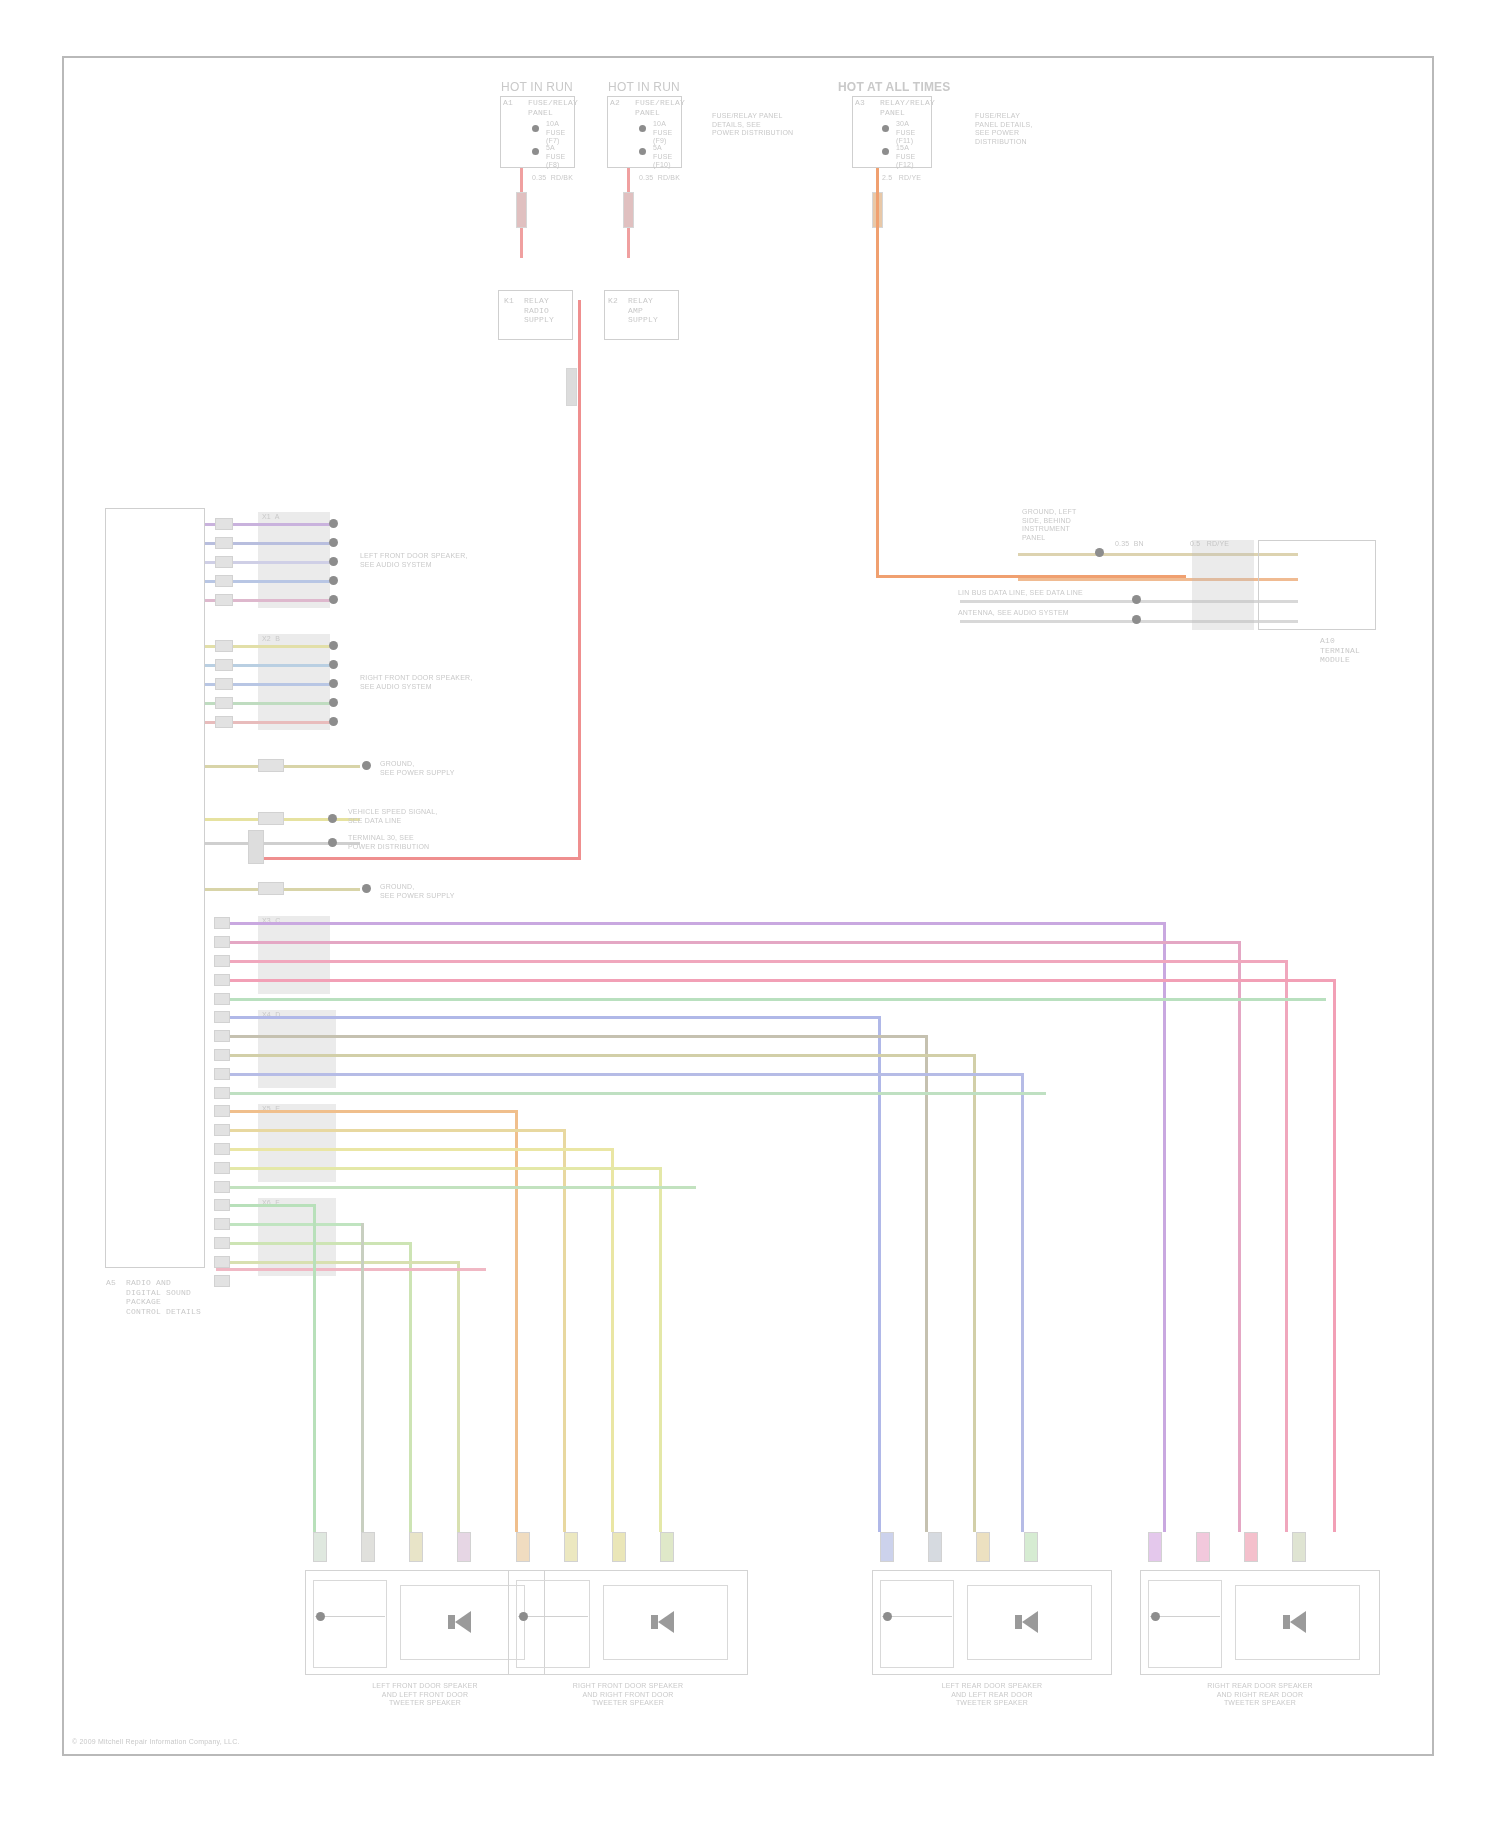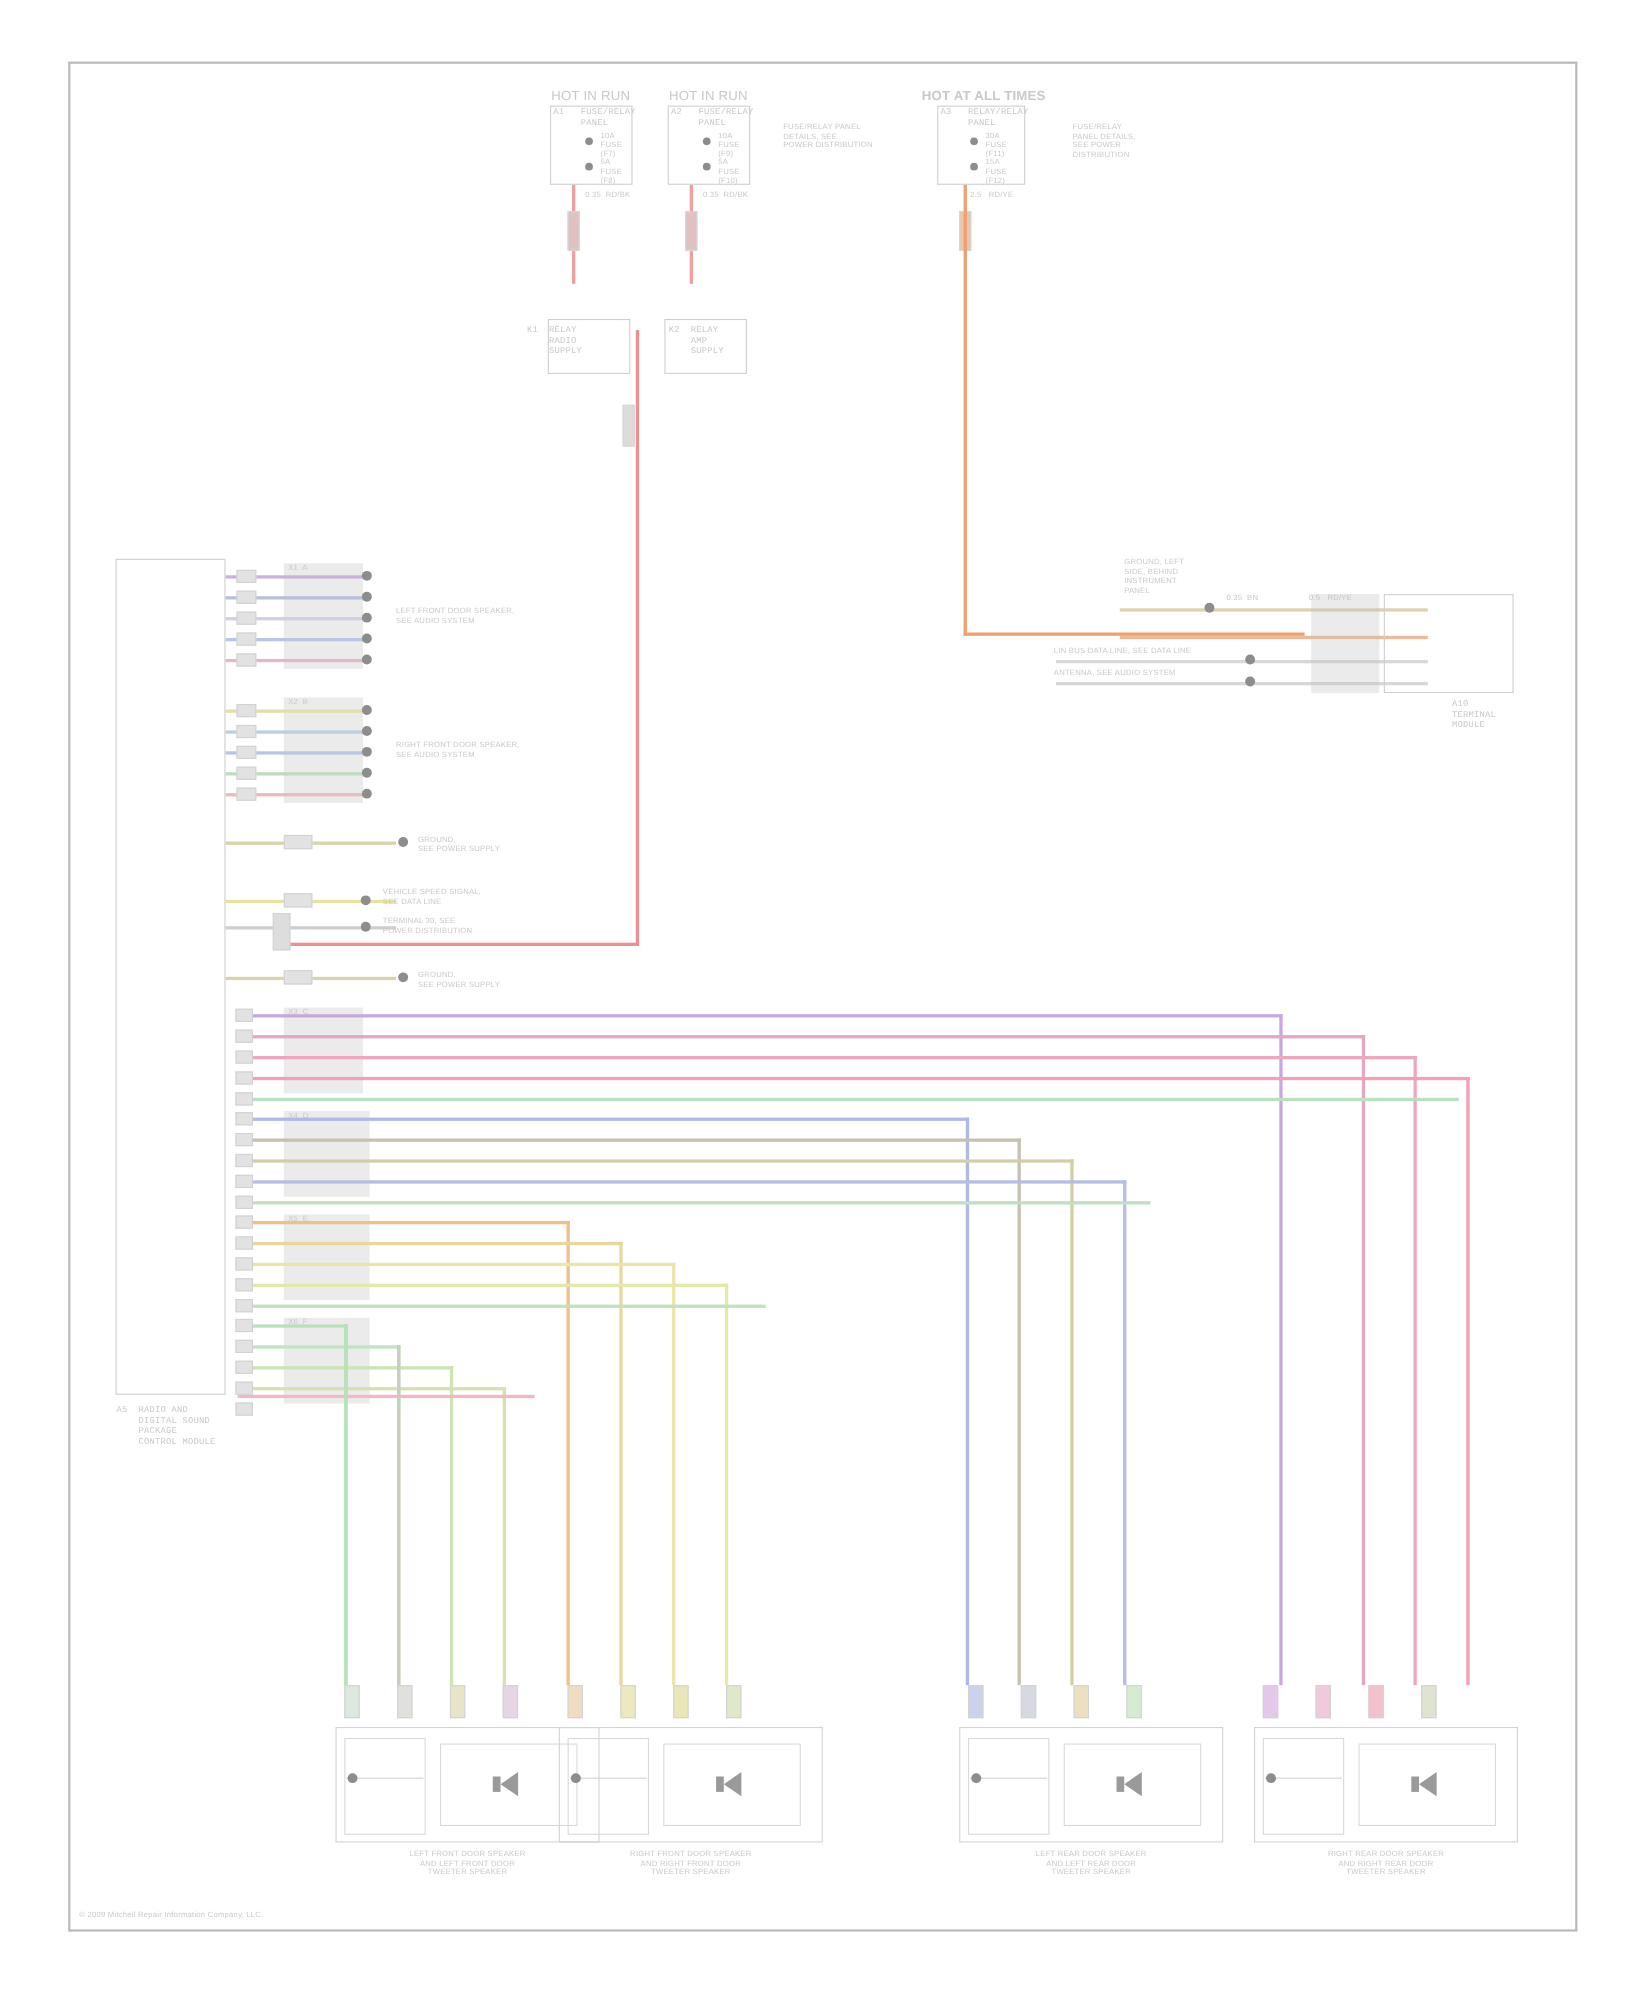--- a/index.html
+++ b/index.html
@@ -101,38 +101,38 @@
   <div class="t xs" style="left:975px;top:112px;width:120px;">FUSE/RELAY
 PANEL DETAILS,
 SEE POWER
 DISTRIBUTION</div>
   <div class="fuse" style="left:872px;top:192px;height:36px;background:#e8c8a8;"></div>
 
   <div class="w wv" style="left:876px;top:168px;height:410px;background:#f0a070;"></div>
   <div class="w wh" style="left:876px;top:575px;width:310px;background:#f0a070;"></div>
 
   <div class="box" style="left:498px;top:290px;width:75px;height:50px;"></div>
-  <div class="t sm" style="left:479px;top:296px;width:72px;">K1  RELAY
+  <div class="t sm" style="left:504px;top:296px;width:72px;">K1  RELAY
     RADIO
     SUPPLY</div>
 
   <div class="box" style="left:604px;top:290px;width:75px;height:50px;"></div>
   <div class="t sm" style="left:608px;top:296px;width:72px;">K2  RELAY
     AMP
     SUPPLY</div>
 
   <div class="w wv" style="left:578px;top:300px;height:560px;background:#ef8f8f;"></div>
   <div class="fuse" style="left:566px;top:368px;height:38px;background:#dcdcdc;"></div>
   <div class="w wh" style="left:250px;top:857px;width:331px;background:#ef8f8f;"></div>
 
   <div class="box" style="left:105px;top:508px;width:100px;height:760px;"></div>
   <div class="t sm" style="left:106px;top:1278px;width:130px;">A5  RADIO AND
     DIGITAL SOUND
     PACKAGE
-    CONTROL MODULE</div>
+    CONTROL DETAILS</div>
 
   <div class="plate" style="left:258px;top:512px;width:72px;height:96px;"></div>
   <div class="t xs" style="left:262px;top:513px;width:70px;">X1  A</div>
 
   <div class="w wh" style="left:205px;top:523px;width:130px;background:#c9b2dd;"></div>
   <div class="w wh" style="left:205px;top:542px;width:130px;background:#b8bede;"></div>
   <div class="w wh" style="left:205px;top:561px;width:130px;background:#cfcfe6;"></div>
   <div class="w wh" style="left:205px;top:580px;width:130px;background:#b8c6e4;"></div>
   <div class="w wh" style="left:205px;top:599px;width:130px;background:#deb8cd;"></div>
 

